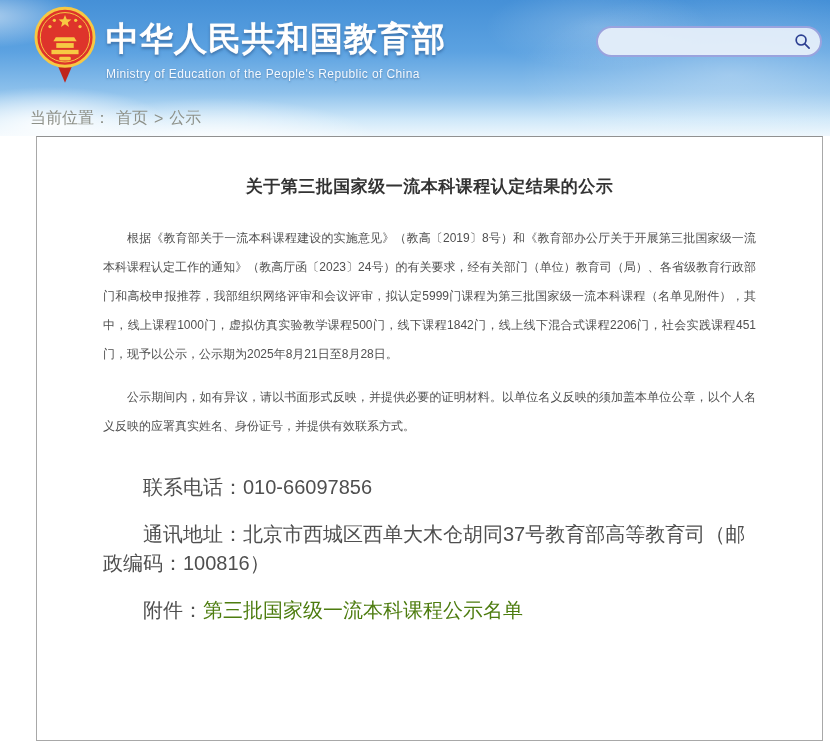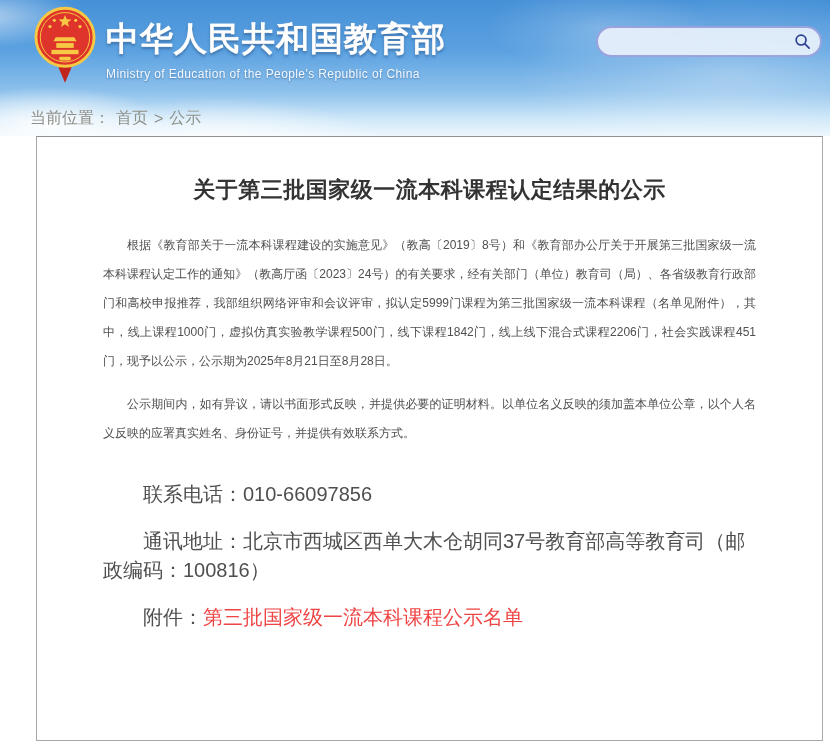--- a/index.html
+++ b/index.html
@@ -37,27 +37,27 @@
   .breadcrumb{ position:absolute; left:30px; bottom:7px; font-size:16px; color:#8d9088;
     display:flex; gap:6px; align-items:center; }
   .breadcrumb a{ color:#8d9088; text-decoration:none; cursor:pointer; }
 
   
   .content-card{
     width:787px; margin-left:36px; min-height:605px; background:#ffffff;
     border:1px solid #a8a8a8; border-top-color:#919191;
     padding:24px 66px 16px 66px; color:#4f4f4f;
   }
-  .doc-title{ margin:14px 0 26px 0; text-align:center; font-size:22px; font-weight:bold;
+  .doc-title{ margin:14px 0 26px 0; text-align:center; font-size:17px; font-weight:bold;
     color:#333333; letter-spacing:.5px; }
   .body-para{ font-size:12px; line-height:29px; text-indent:2em; margin:0 0 14px 0;
     text-align:justify; }
   .body-para.second{ margin-bottom:32px; }
   .body-line{ font-size:20px; line-height:29px; text-indent:2em; margin:0 0 18px 0; }
-  .attachment-link{ color:#ef4444; text-decoration:none; cursor:pointer; }
+  .attachment-link{ color:#4d7c0f; text-decoration:none; cursor:pointer; }
   .sig-line{ font-size:15px; line-height:29px; text-align:right; margin:0 0 20px 0; }
   .sig-line.date{ margin-bottom:0; padding-right:2px; }
 </style>
 </head>
 <body>
 
 <div class="page">
 
   <header class="site-header">
 

